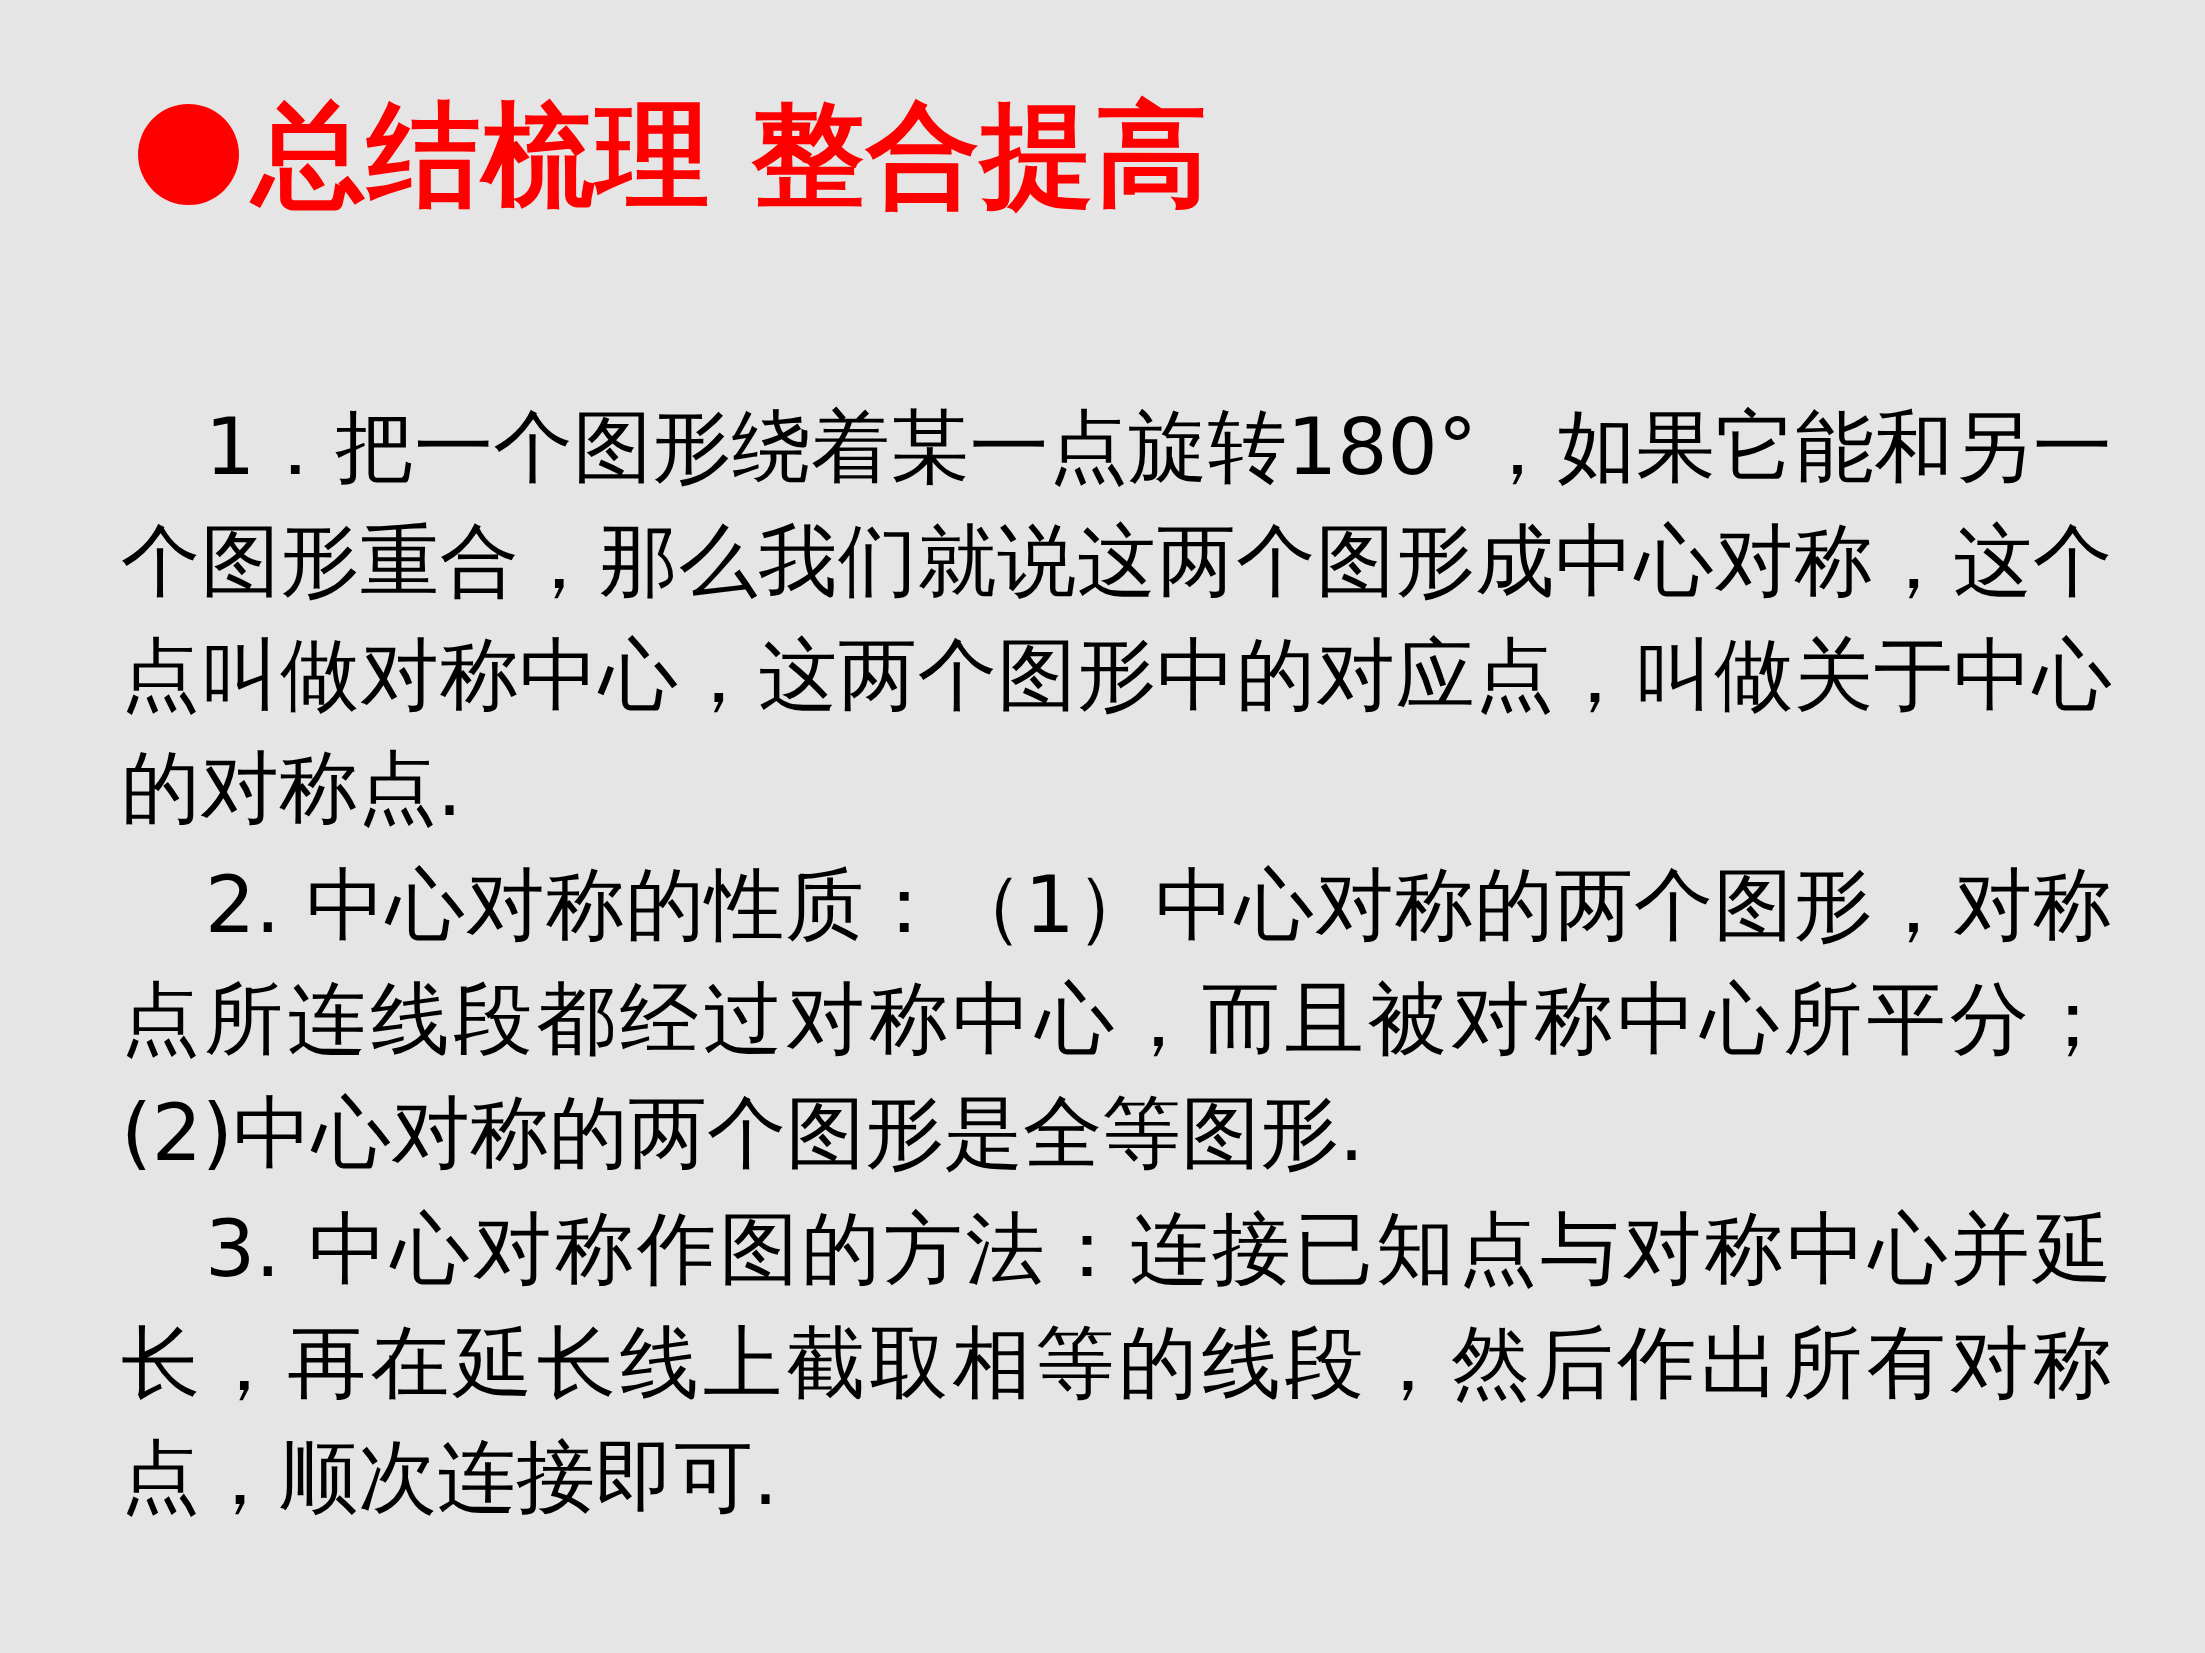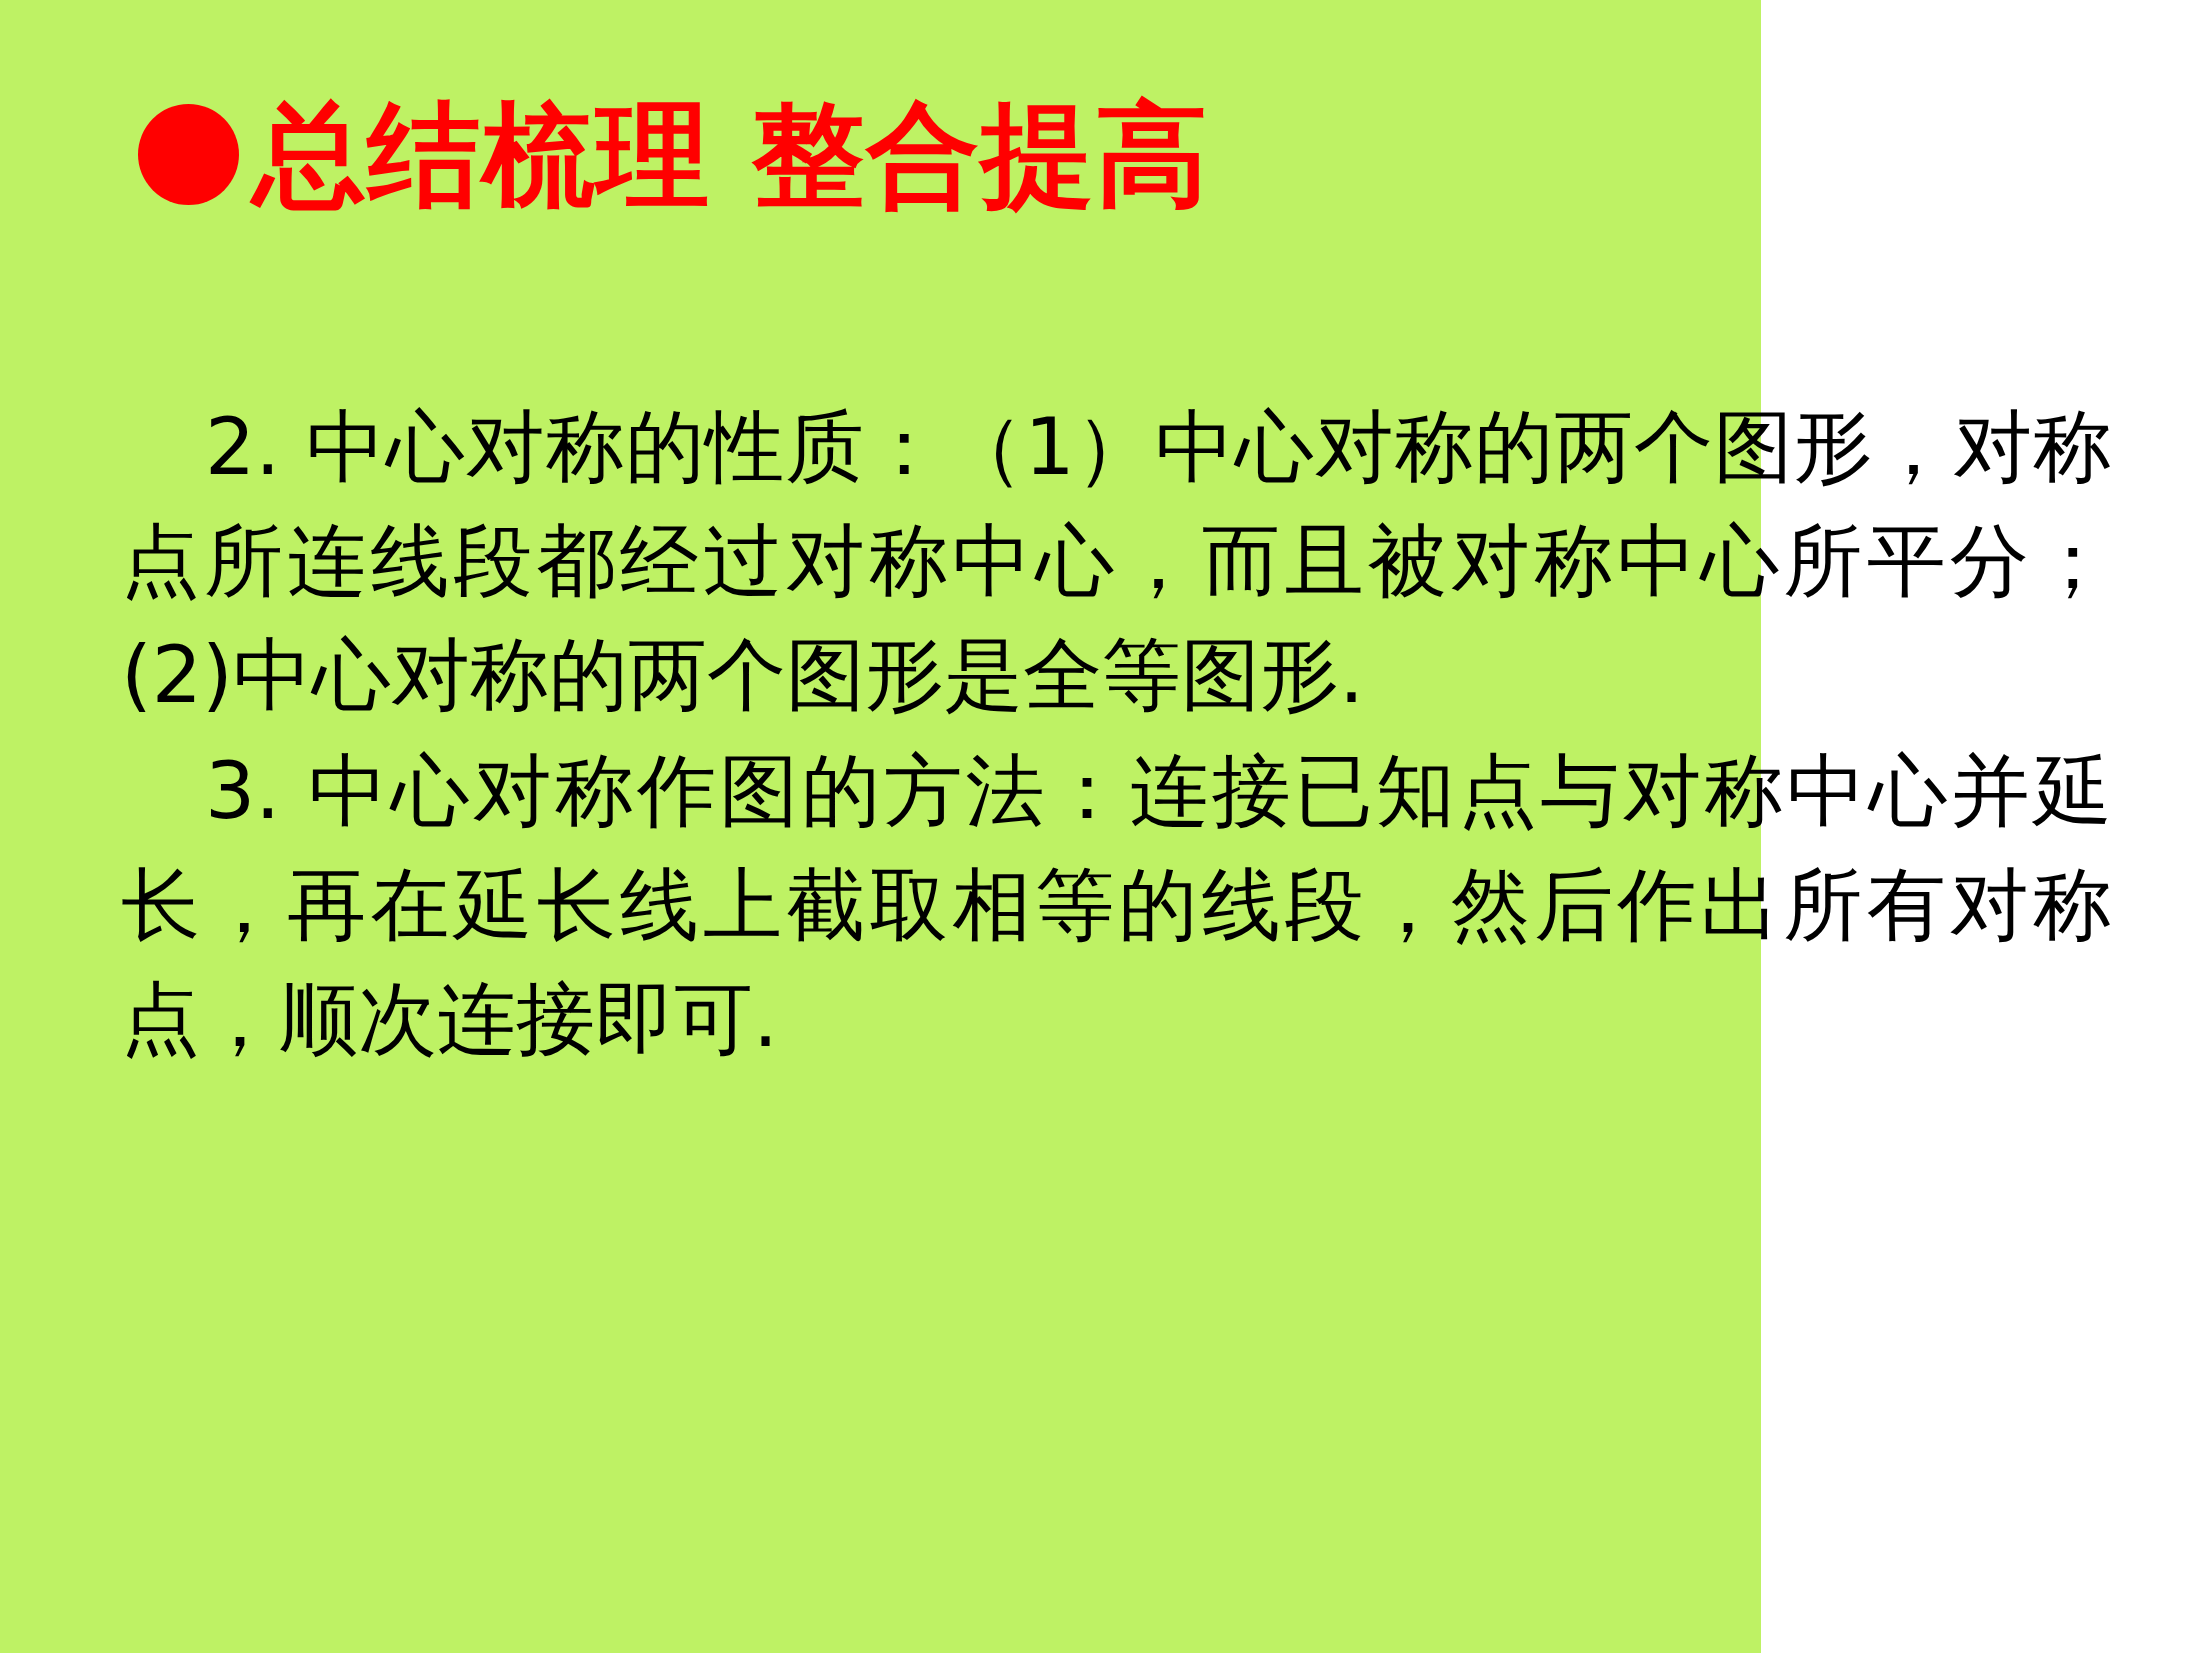--- a/index.html
+++ b/index.html
@@ -8,23 +8,23 @@
     background: #ffffff;
   }
   body {
     width: 2205px;
     height: 1654px;
     font-family: "Liberation Serif", "DejaVu Serif", serif;
     overflow: hidden;
   }
   .slide {
     position: relative;
-    width: 1761px;
+    width: 2205px;
     height: 1654px;
-    background: #bef264;
+    background: #e5e5e5;
     box-sizing: border-box;
   }
   .title-row {
     position: absolute;
     left: 138px;
     top: 98px;
     display: flex;
     align-items: center;
   }
   .bullet-dot {
@@ -67,18 +67,19 @@
 <body>
 
 <div class="slide">
 
   <div class="title-row">
     <span class="bullet-dot"></span>
     <span class="title-text">总结梳理 整合提高</span>
   </div>
 
   <div class="body-block">
+    <p class="para">1．把一个图形绕着某一点旋转180°，如果它能和另一个图形重合，那么我们就说这两个图形成中心对称，这个点叫做对称中心，这两个图形中的对应点，叫做关于中心的对称点.</p>
     <p class="para">2. 中心对称的性质：（1）中心对称的两个图形，对称点所连线段都经过对称中心，而且被对称中心所平分；(2)中心对称的两个图形是全等图形.</p>
     <p class="para">3. 中心对称作图的方法：连接已知点与对称中心并延长，再在延长线上截取相等的线段，然后作出所有对称点，顺次连接即可.</p>
   </div>
 
 </div>
 
 
 </body></html>

